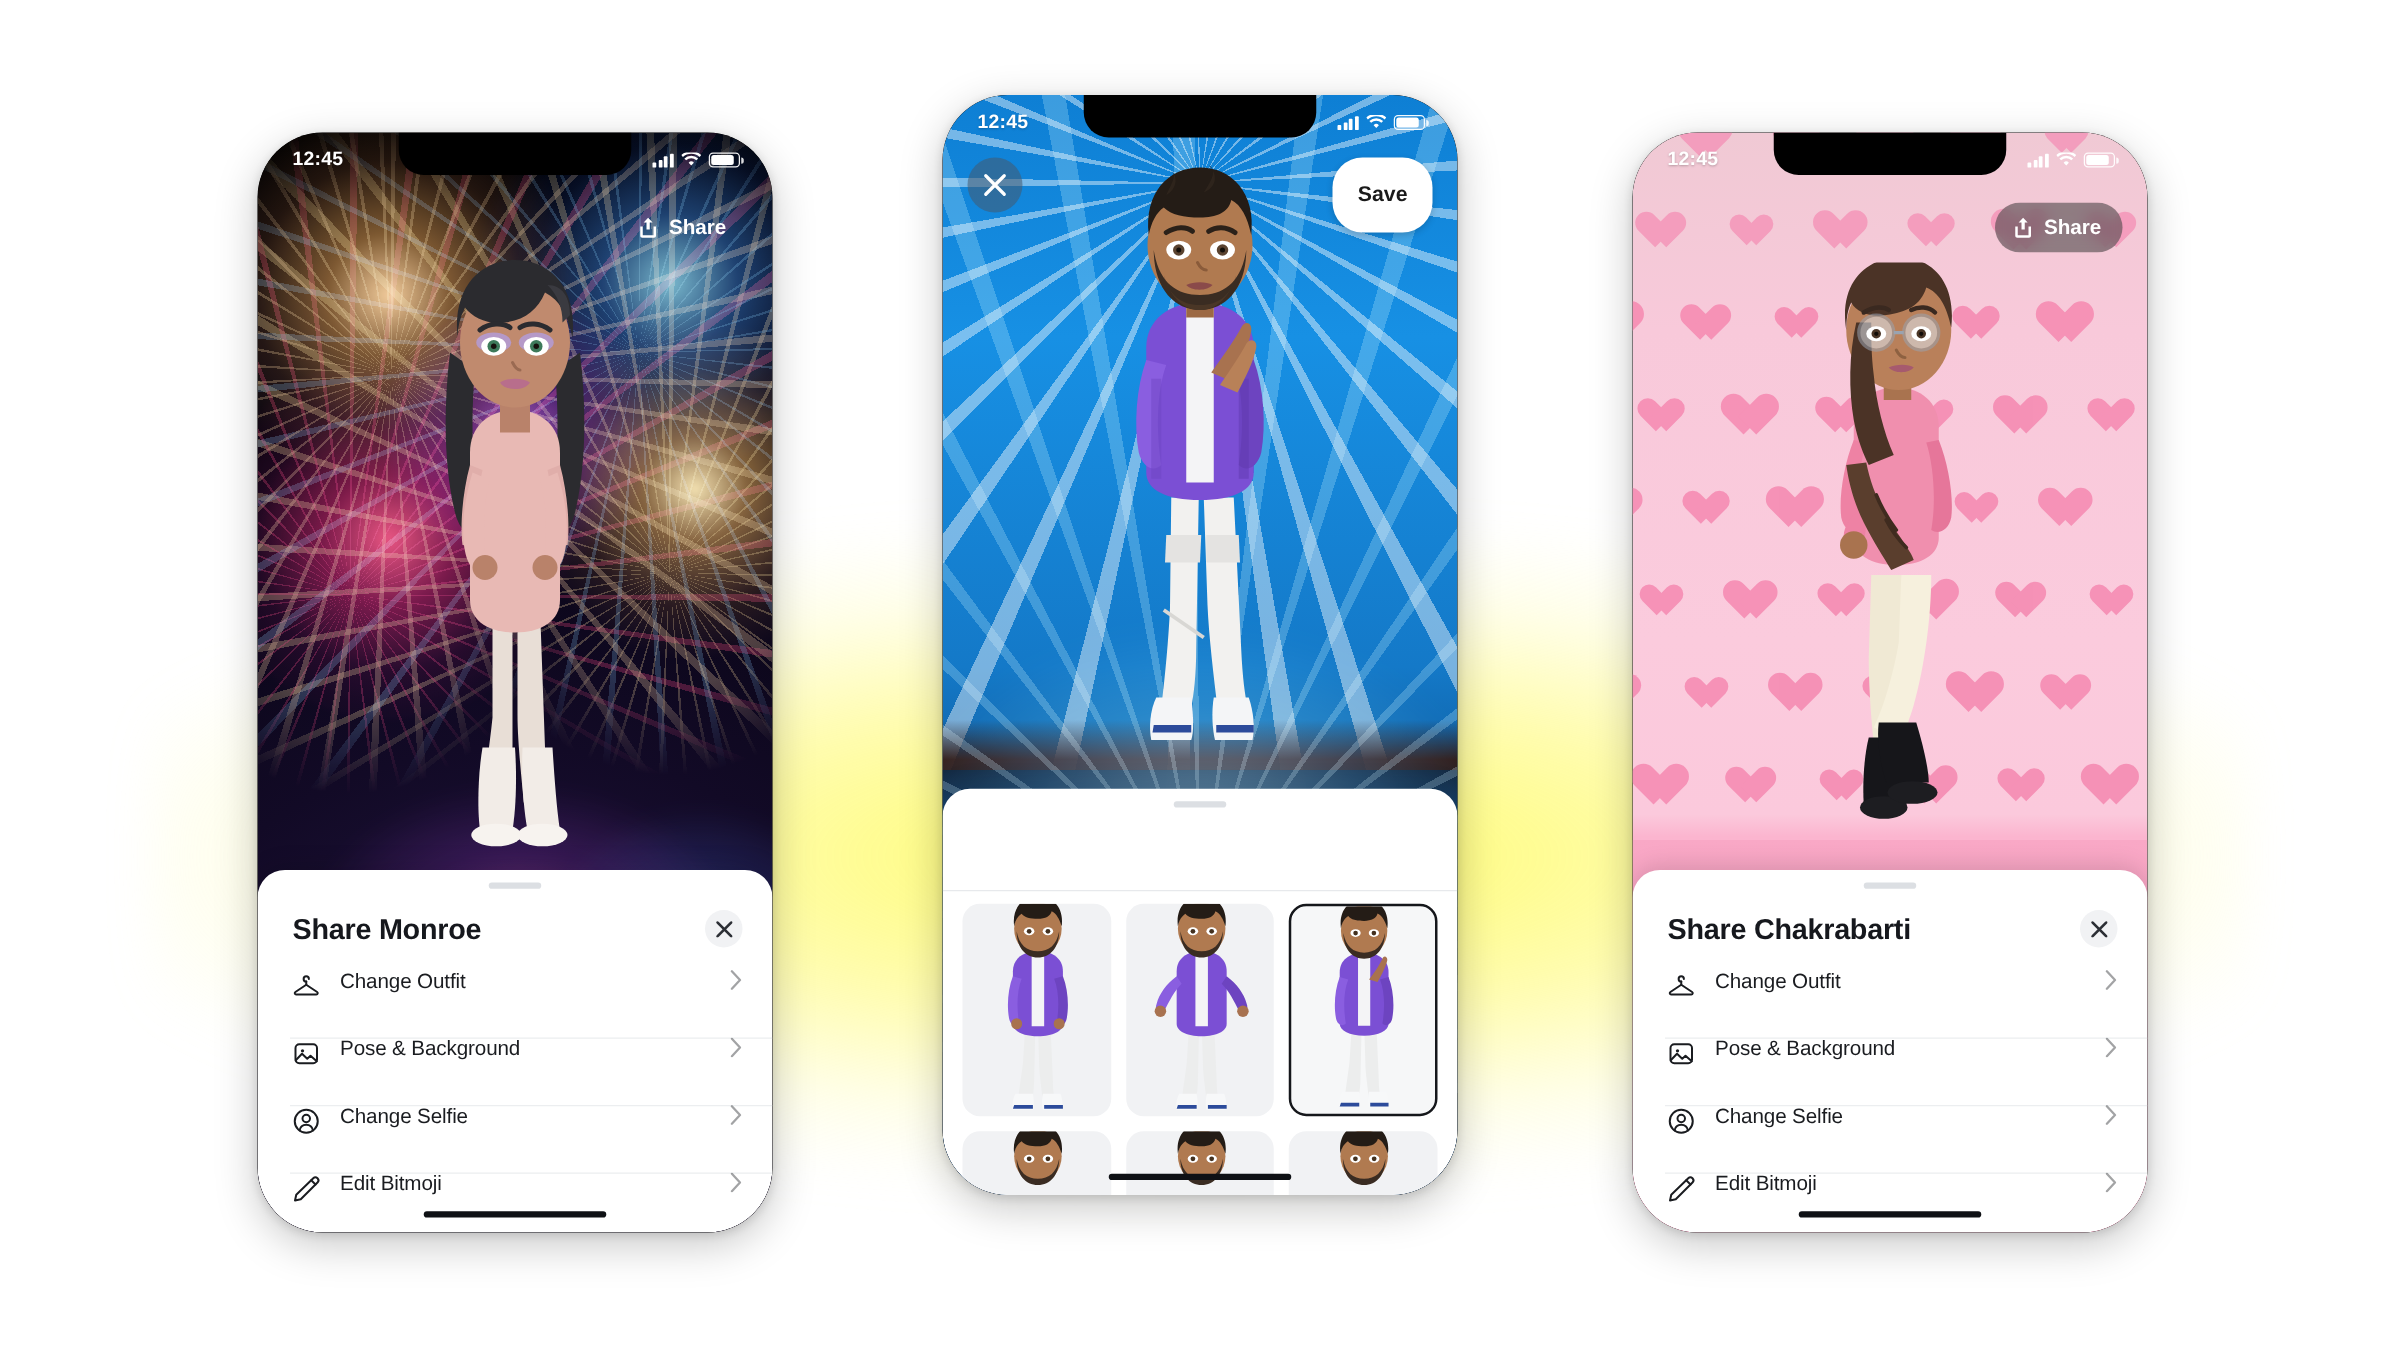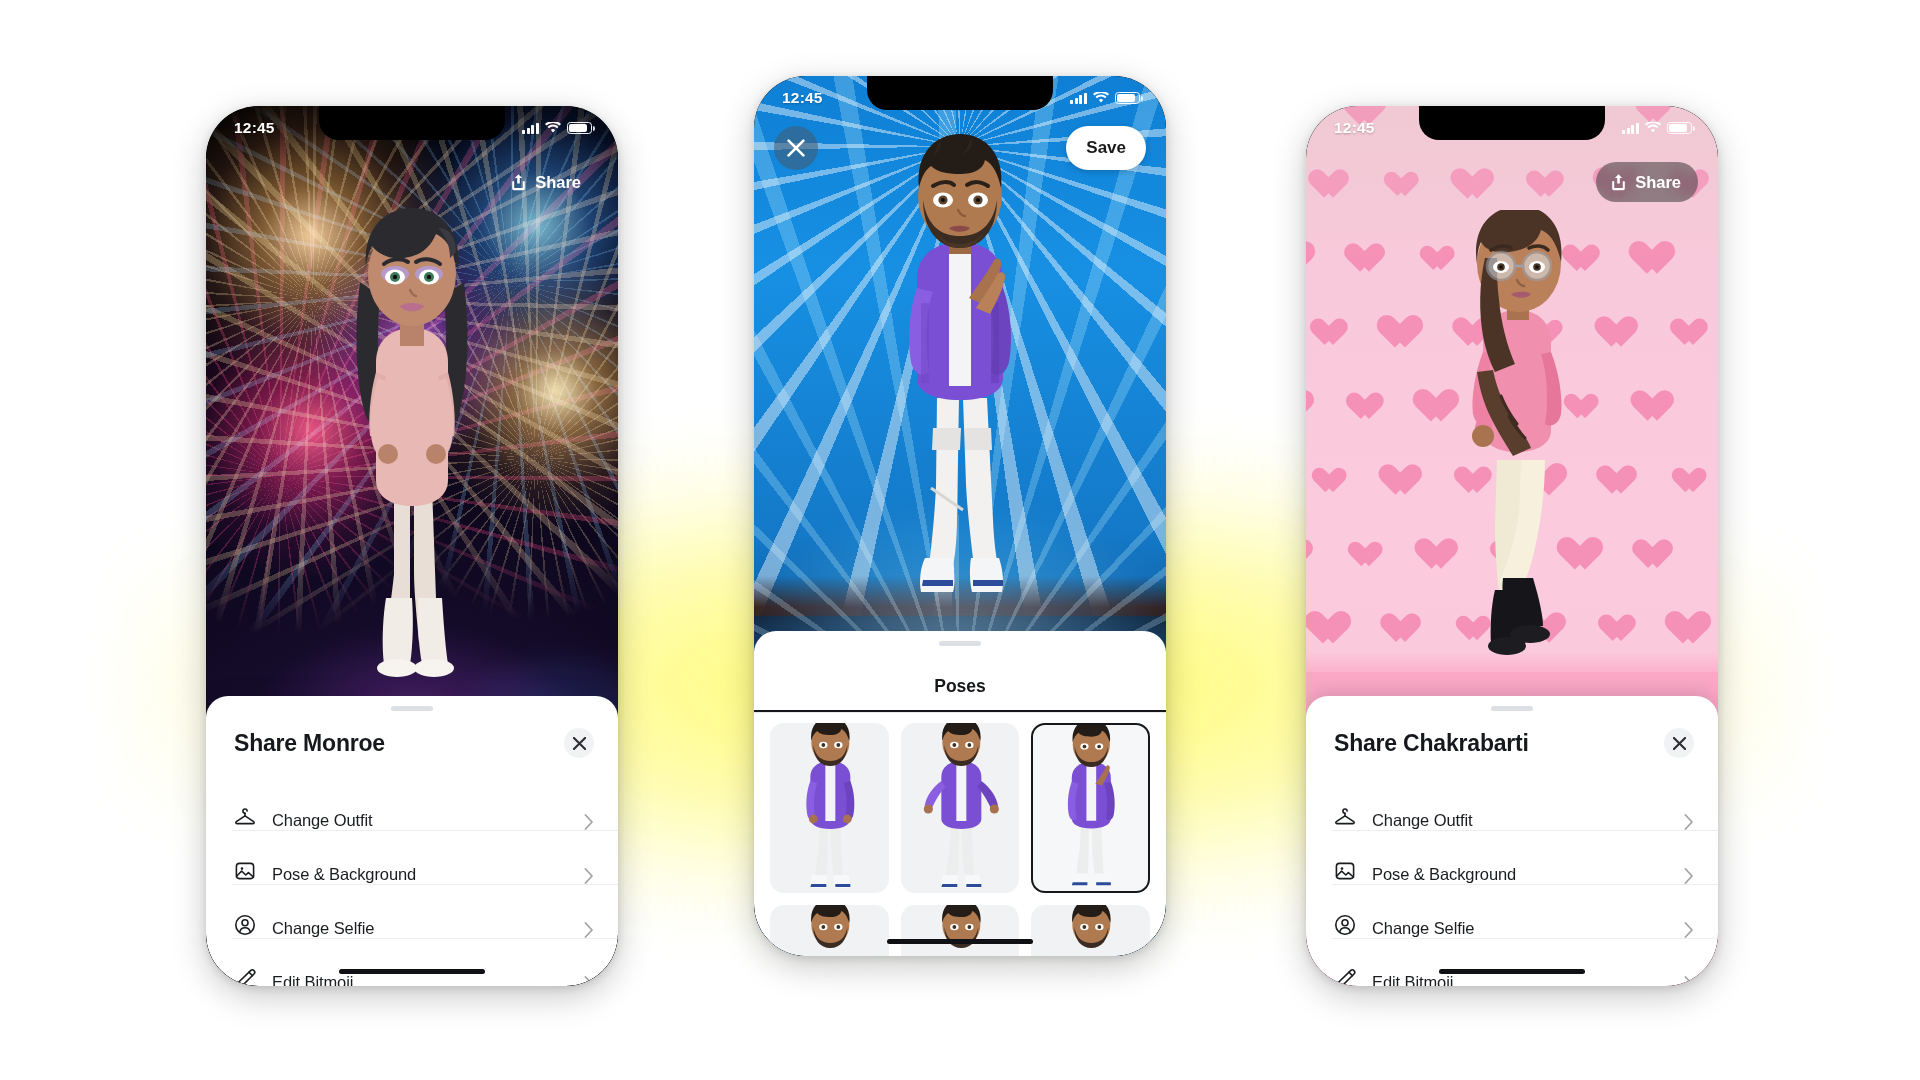--- a/index.html
+++ b/index.html
@@ -171,21 +171,21 @@
     position:absolute; left:20px; top:50px; z-index:7;
     width:44px; height:44px; border-radius:50%;
     background: rgba(70,90,110,.55);
     display:flex; align-items:center; justify-content:center;
     cursor:pointer;
   }
   .close-round svg { width:18px; height:18px; }
 
   .save-btn {
     position:absolute; right:20px; top:50px; z-index:7;
-    height:44px; min-width:74px; padding:0 20px;
+    height:60px; min-width:74px; padding:0 20px;
     display:flex; align-items:center; justify-content:center;
     background:#fff; border-radius:24px;
     color:#1a1a1a; font-size:17px; font-weight:700;
     cursor:pointer;
     box-shadow: 0 2px 6px rgba(0,0,0,.18);
   }
 
   
   .sheet {
     position:absolute; left:0; right:0; bottom:0; z-index:8;
@@ -210,21 +210,21 @@
     width:30px; height:30px; border-radius:50%;
     background:#f1f2f4;
     display:flex; align-items:center; justify-content:center;
     cursor:pointer;
   }
   .sheet-close svg { width:13px; height:13px; }
 
   .menu-list { position:absolute; left:0; right:0; top:80px; }
   .menu-row {
     position:relative; height:54px;
-    display:flex; align-items:flex-end;
+    display:flex; align-items:flex-start;
     padding: 0 24px 0 26px;
     cursor:pointer;
   }
   .menu-row + .menu-row::before {
     content:""; position:absolute; left:26px; right:0; top:0; height:1px; background:#eceef0;
   }
   .menu-ic { width:26px; height:26px; flex:0 0 26px; display:flex; align-items:center; justify-content:center; }
   .menu-ic svg { width:24px; height:24px; }
   .menu-label { margin-left:14px; font-size:16.5px; font-weight:500; color:#1a1c20; letter-spacing:-.1px; }
   .chev { margin-left:auto; width:10px; height:16px; opacity:.4; }
@@ -505,23 +505,20 @@
             <path d="M1.6 1.6 16.4 16.4M16.4 1.6 1.6 16.4" stroke="#fff" stroke-width="2.6" stroke-linecap="round"></path>
           </svg>
       </div>
       <div class="save-btn">
         <span>Save</span>
       </div>
 
       <div class="sheet tabs-sheet">
         <div class="grabber"></div>
         <div class="tabbar">
-          <div class="tab active">
-            <span>Poses</span>
-          </div>
         </div>
 
         <div class="pose-grid">
           <div class="pose-card">
             <svg viewBox="0 0 110 170" width="100%" height="100%">
               <path d="M46 96h8l-1 44c0 8-1 14-2 18H40c1-9 3-22 4-30z" fill="#eceded"></path>
               <path d="M56 96h10l2 46c0 8 1 13 2 16H60c-1-9-3-22-3-30z" fill="#eceded"></path>
               <path d="M38 152h14c1 6 1 11 0 13H36c-1-4 0-9 2-13z" fill="#f7f8f9"></path>
               <path d="M60 152h14c2 5 2 10 1 13H60c-1-3-1-8 0-13z" fill="#f7f8f9"></path>
               <path d="M37 161h15v3H36zM61 161h15v3H61z" fill="#2c4b9b"></path>

